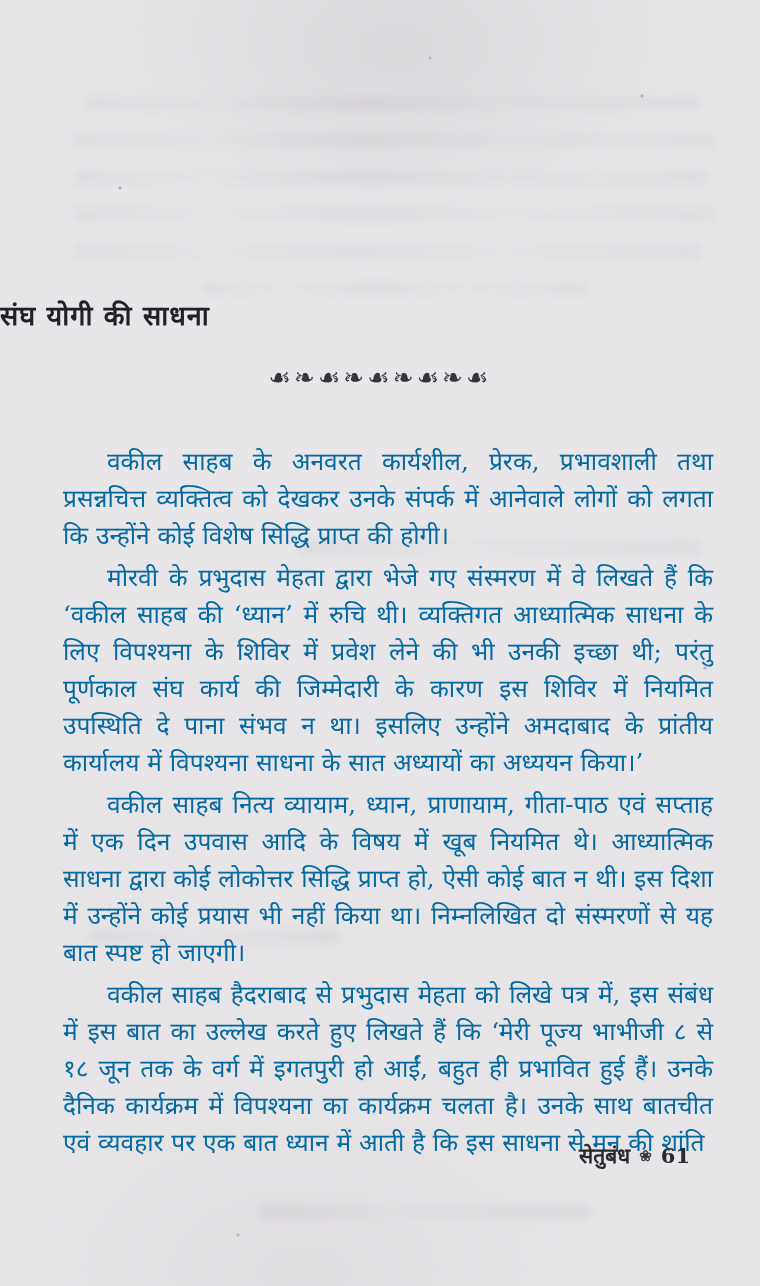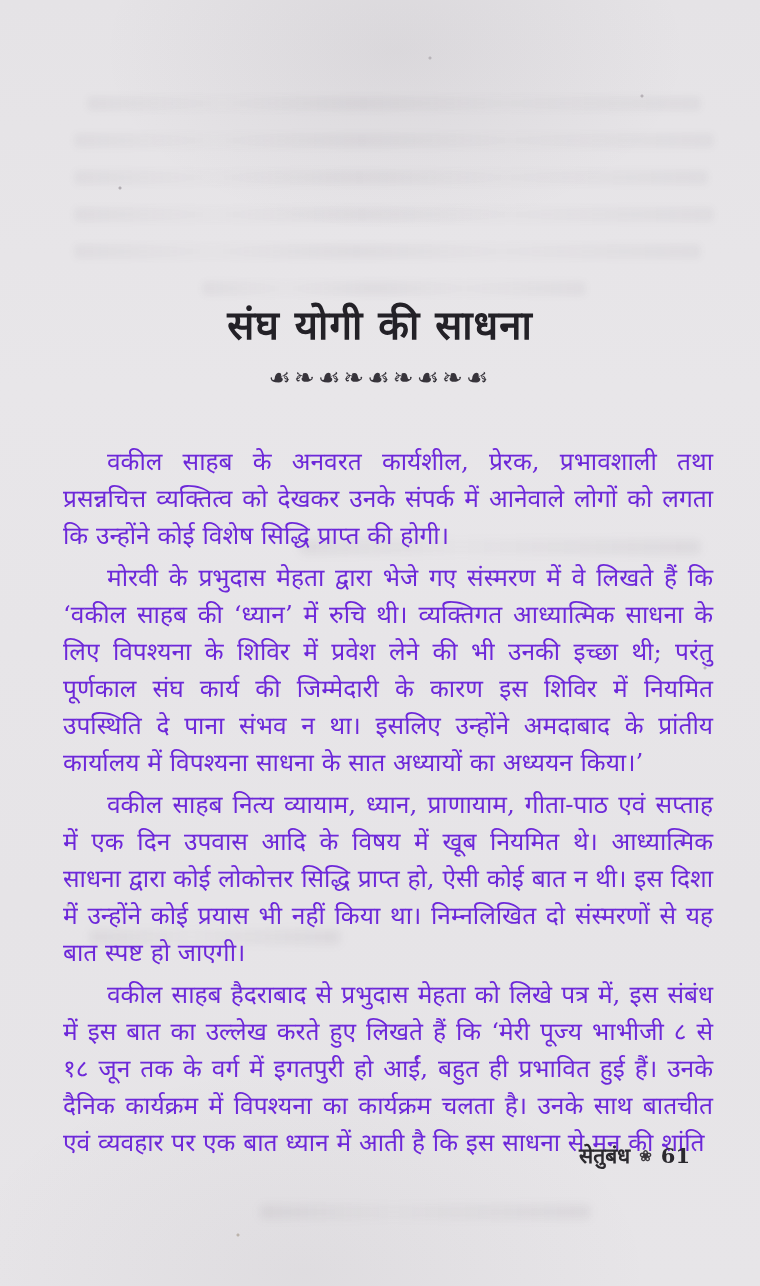--- a/index.html
+++ b/index.html
@@ -52,45 +52,44 @@
     border-radius: 4px;
     filter: blur(4px);
     background: linear-gradient(90deg,
       rgba(95,88,100,0.08), rgba(95,88,100,0.02) 40%, rgba(95,88,100,0.08));
   }
   .page-title {
     position: absolute;
     top: 296px;
     left: 0;
     width: 100%;
-    text-align: center;
     font-family: "DejaVu Serif", "Liberation Serif", serif;
     font-weight: 700;
-    font-size: 40px;
+    font-size: 27px;
     letter-spacing: 1px;
     color: #232127;
     margin: 0;
   }
   .ornament-divider {
     position: absolute;
     top: 363px;
     left: 0;
     width: 100%;
     text-align: center;
     font-size: 25px;
     letter-spacing: 3px;
     color: #37343b;
     user-select: none;
   }
   .content {
     position: absolute;
     top: 443px;
     left: 63px;
     width: 650px;
-    color: #6d28d9;
+    color: #0369a1;
     font-size: 24.5px;
     line-height: 37px;
     text-align: justify;
     text-justify: inter-word;
   }
   .content p {
     margin: 0 0 5px 0;
     text-indent: 44px;
   }
   .page-footer {

